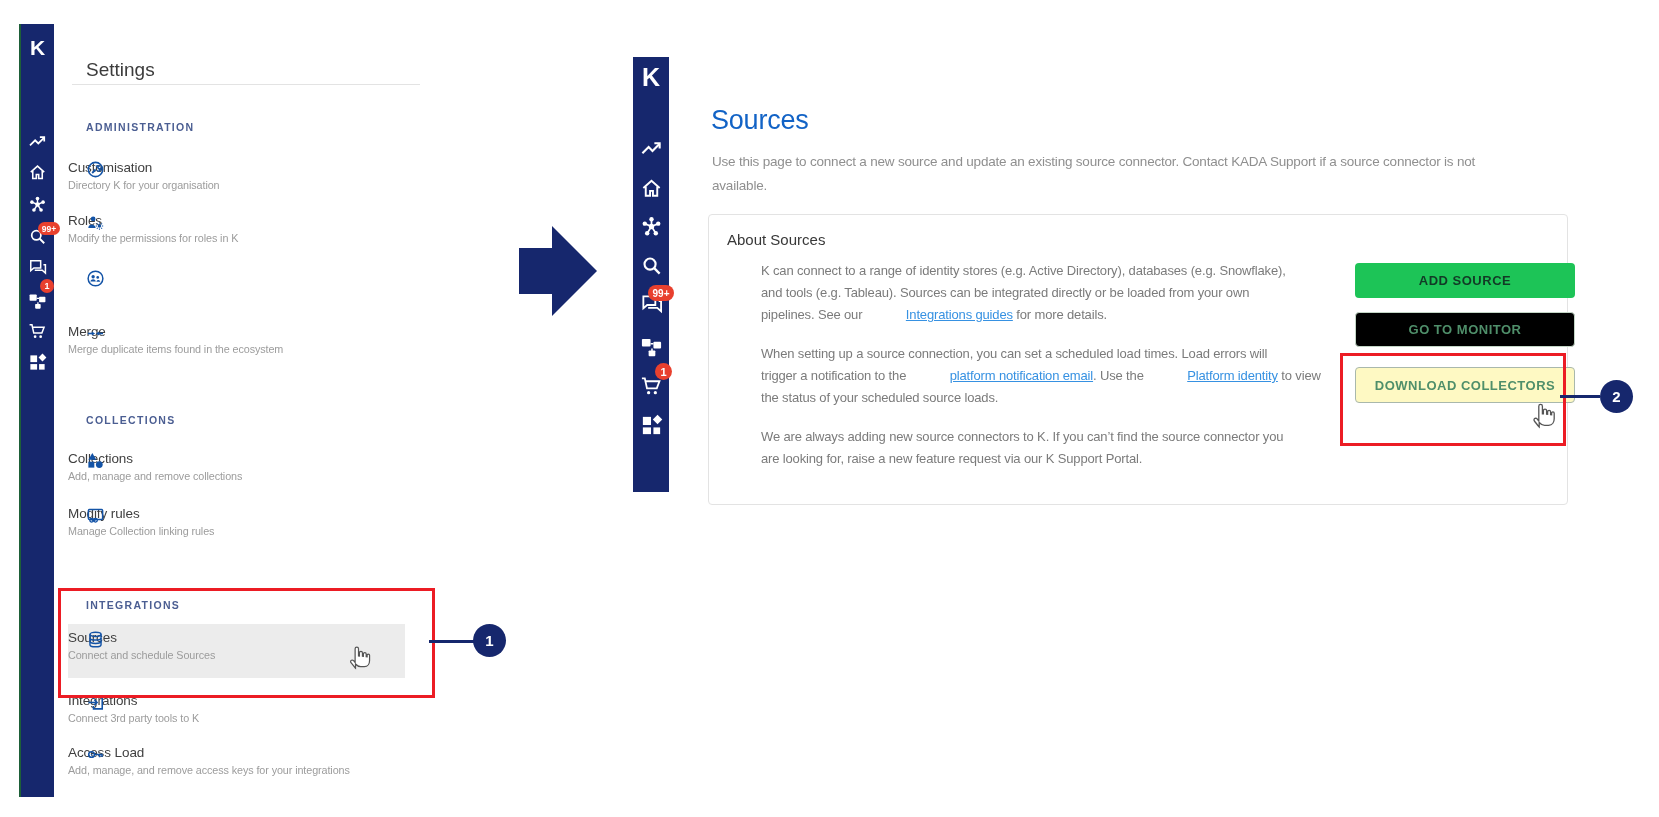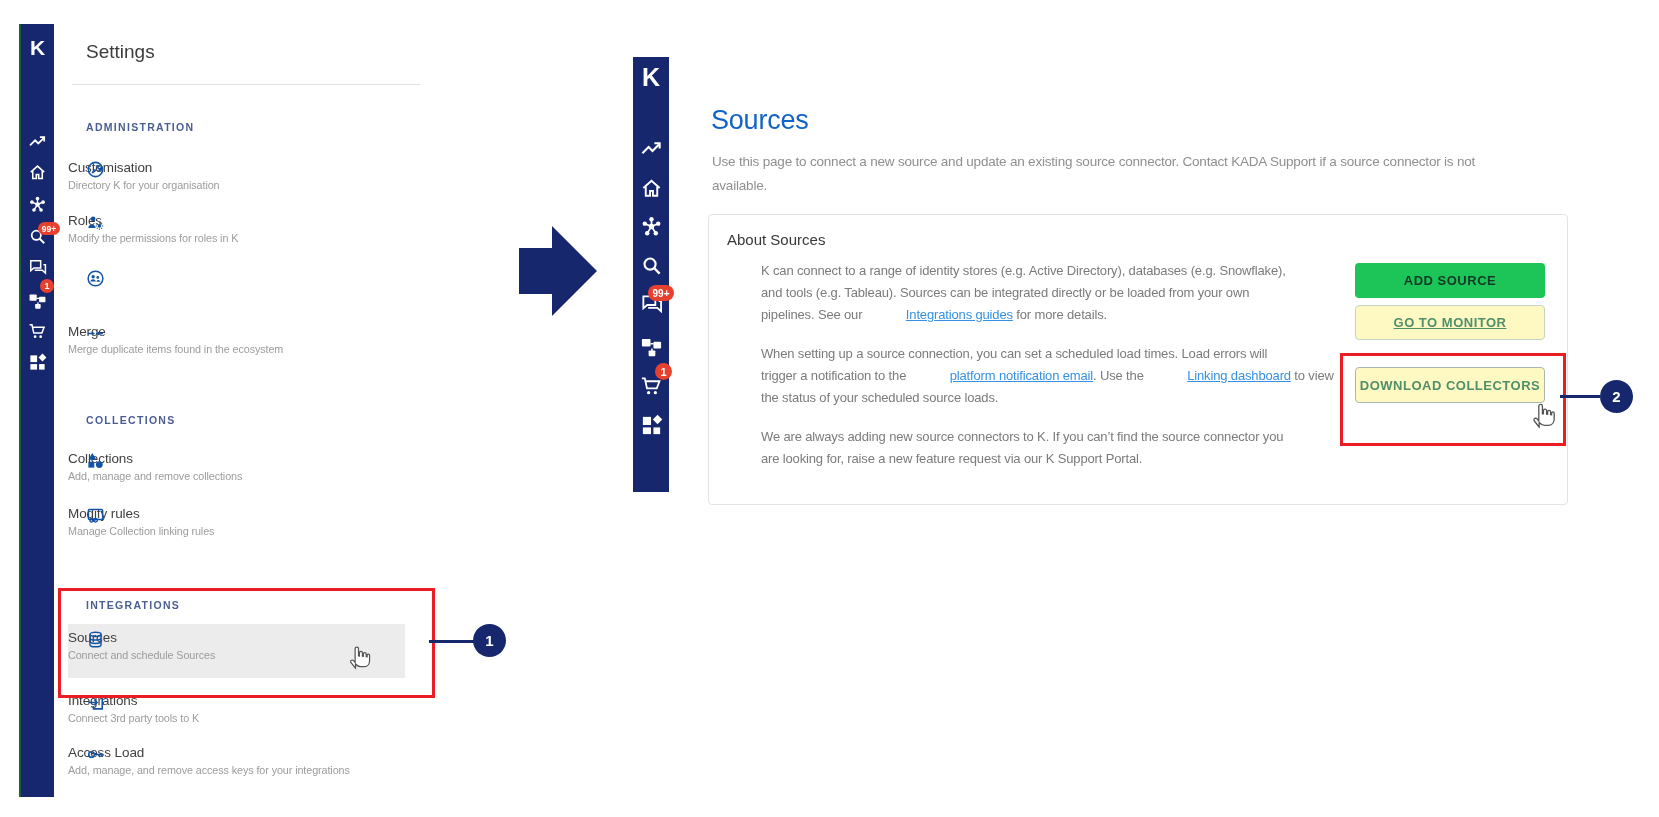--- a/index.html
+++ b/index.html
@@ -16,21 +16,21 @@
   .sb-right .logo{top:6px;font-size:25px;}
   .sb-icon{position:absolute;display:flex;align-items:center;justify-content:center;cursor:pointer;}
   .sb-left  .sb-icon{left:5px;width:22px;height:22px;}
   .sb-right .sb-icon{left:5px;width:26px;height:26px;}
   .sb-left  .sb-icon svg{width:19px;height:19px;}
   .sb-right .sb-icon svg{width:23px;height:23px;}
   .badge{position:absolute;background:#e8402e;color:#fff;font-weight:bold;z-index:3;
          display:flex;align-items:center;justify-content:center;border-radius:9px;}
 
   
-  .settings-title{left:86px;top:41px;font-size:19px;color:#3c3c3c;}
+  .settings-title{left:86px;top:59px;font-size:19px;color:#3c3c3c;}
   .divider{left:72px;top:84px;width:348px;height:1px;background:#e3e3e3;}
   .sec-header{left:86px;font-size:10.5px;font-weight:bold;letter-spacing:1.3px;color:#4b5e92;}
   .s-item{position:absolute;left:68px;width:337px;cursor:pointer;}
   .s-icon{position:absolute;left:18px;top:1px;width:19px;height:19px;color:#1353a6;}
   .s-icon svg{width:19px;height:19px;}
   .s-text{}
   .s-title{font-size:13.5px;color:#3f3f3f;line-height:17px;letter-spacing:-0.1px;}
   .s-sub{font-size:10.8px;color:#9c9c9c;line-height:15px;letter-spacing:-0.1px;margin-top:2px;}
   .row-highlight{left:68px;top:624px;width:337px;height:54px;background:#ececec;}
 
@@ -48,25 +48,25 @@
   .page-title{left:711px;top:105px;font-size:27px;color:#1263c6;letter-spacing:-0.2px;}
   .page-desc{left:712px;top:150px;font-size:13.5px;letter-spacing:-0.2px;line-height:24px;
              color:#8f8f8f;white-space:pre-line;}
   .card{left:708px;top:214px;width:860px;height:291px;background:#fff;
         border:1px solid #e3e3e3;border-radius:4px;box-sizing:border-box;}
   .card-title{left:727px;top:231px;font-size:15px;color:#383838;}
   .card-paras{left:761px;top:260px;width:640px;}
   .card-p{white-space:pre-line;margin:0 0 17px 0;font-size:13px;letter-spacing:-0.15px;
           line-height:22px;color:#7b7b7b;}
   .tlink{color:#3691e2;text-decoration:underline;cursor:pointer;margin-left:40px;}
-  .btn{position:absolute;left:1355px;width:190px;height:35px;border-radius:4px;box-sizing:border-box;
+  .btn{position:absolute;left:1355px;width:220px;height:35px;border-radius:4px;box-sizing:border-box;
        display:flex;align-items:center;justify-content:center;cursor:pointer;
        font-size:13px;font-weight:bold;letter-spacing:0.5px;}
   .btn-primary{top:263px;background:#1dc457;color:#123a26;border:none;}
-  .btn-outline{top:305px;background:#fef9c3;color:#4f8f6a;border:1px solid #c3d6c6;text-decoration:underline;}
+  .btn-outline{top:312px;background:#000000;color:#4f8f6a;border:1px solid #c3d6c6;}
   .btn-hover{top:367px;height:36px;background:#fef9c3;color:#4f8f6a;border:1px solid #a9b8ac;}
 </style>
 </head>
 <body>
 
 <svg width="0" height="0" style="position:absolute">
   <defs>
     <symbol id="i-trend" viewBox="0 0 24 24">
         <path d="M2.5 17L9 10.5l4 4L20.5 7" fill="none" stroke="currentColor" stroke-width="2.2"></path>
         <path d="M15 6.5h5.5V12" fill="none" stroke="currentColor" stroke-width="2.2"></path>
@@ -386,21 +386,21 @@
   <div class="abs page-desc">Use this page to connect a new source and update an existing source connector. Contact KADA Support if a source connector is not
 available.</div>
 
   <div class="abs card"></div>
   <div class="abs card-title">About Sources</div>
   <div class="abs card-paras">
       <p class="card-p"><span>K can connect to a range of identity stores (e.g. Active Directory), databases (e.g. Snowflake),
 and tools (e.g. Tableau). Sources can be integrated directly or be loaded from your own
 pipelines. See our </span><span class="tlink">Integrations guides</span><span> for more details.</span></p>
       <p class="card-p"><span>When setting up a source connection, you can set a scheduled load times. Load errors will
-trigger a notification to the </span><span class="tlink">platform notification email</span><span>. Use the </span><span class="tlink">Linking dashboard</span><span> to view
+trigger a notification to the </span><span class="tlink">platform notification email</span><span>. Use the </span><span class="tlink">Platform identity</span><span> to view
 the status of your scheduled source loads.</span></p>
       <p class="card-p"><span>We are always adding new source connectors to K. If you can’t find the source connector you
 are looking for, raise a new feature request via our K Support Portal.</span></p>
     </div>
 
   <div class="btn btn-primary">ADD SOURCE</div>
   <div class="btn btn-outline">GO TO MONITOR</div>
   <div class="btn btn-hover">DOWNLOAD COLLECTORS</div>
 
   <div class="hl-box" style="left:1340px;top:353px;width:220px;height:87px"></div>

